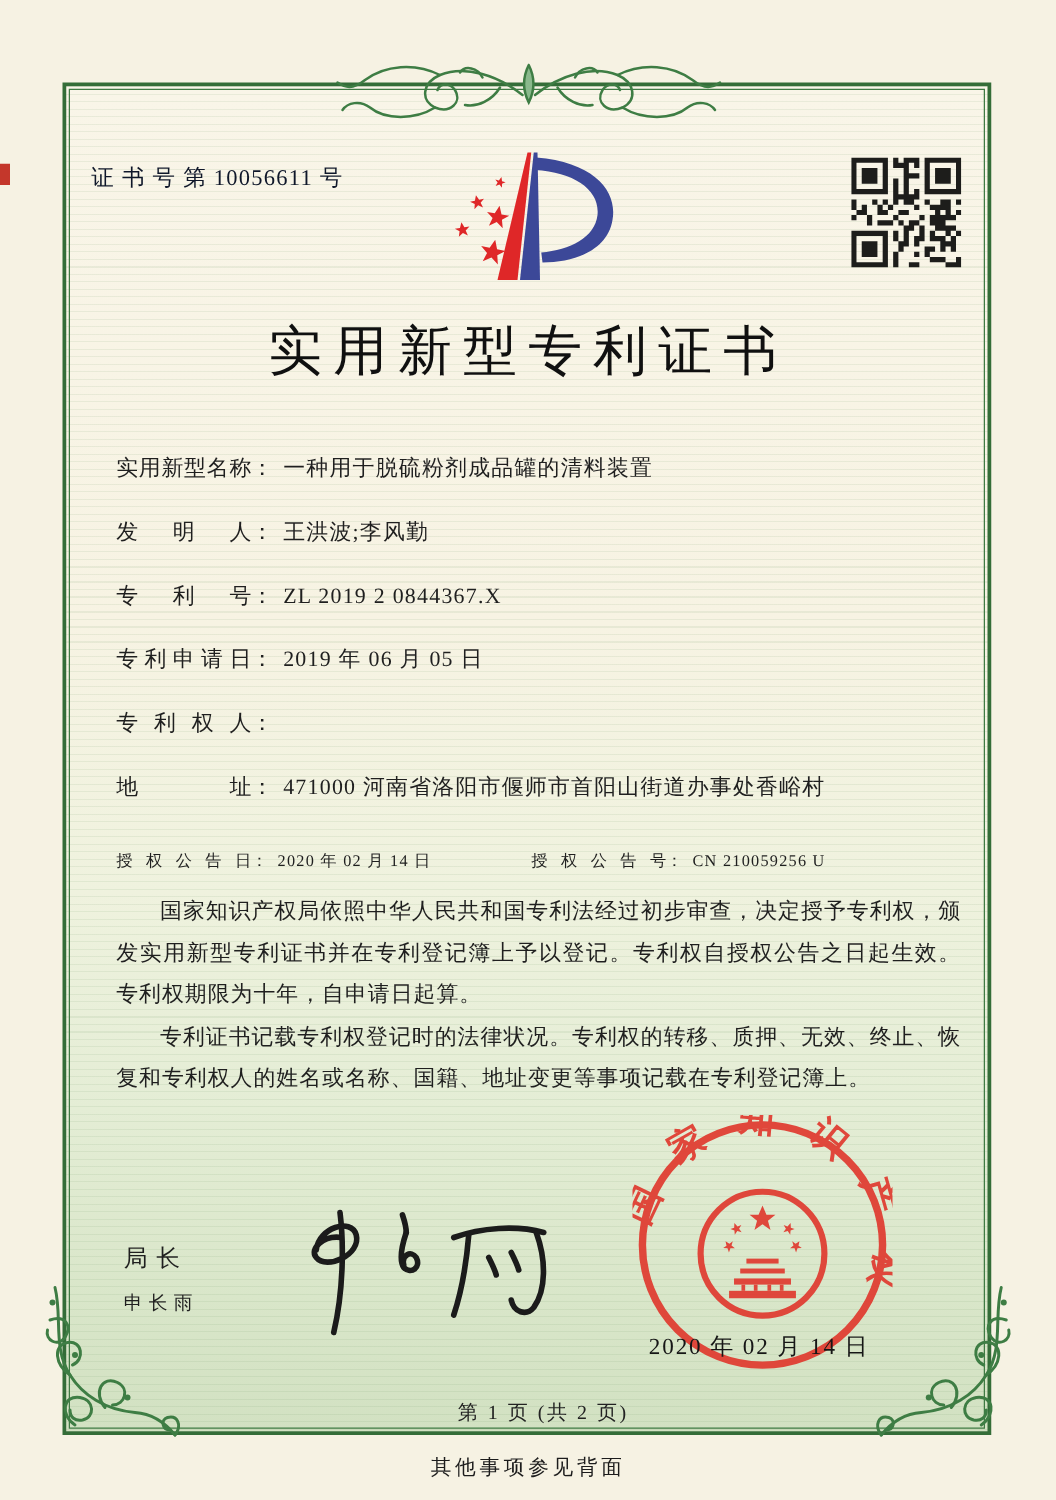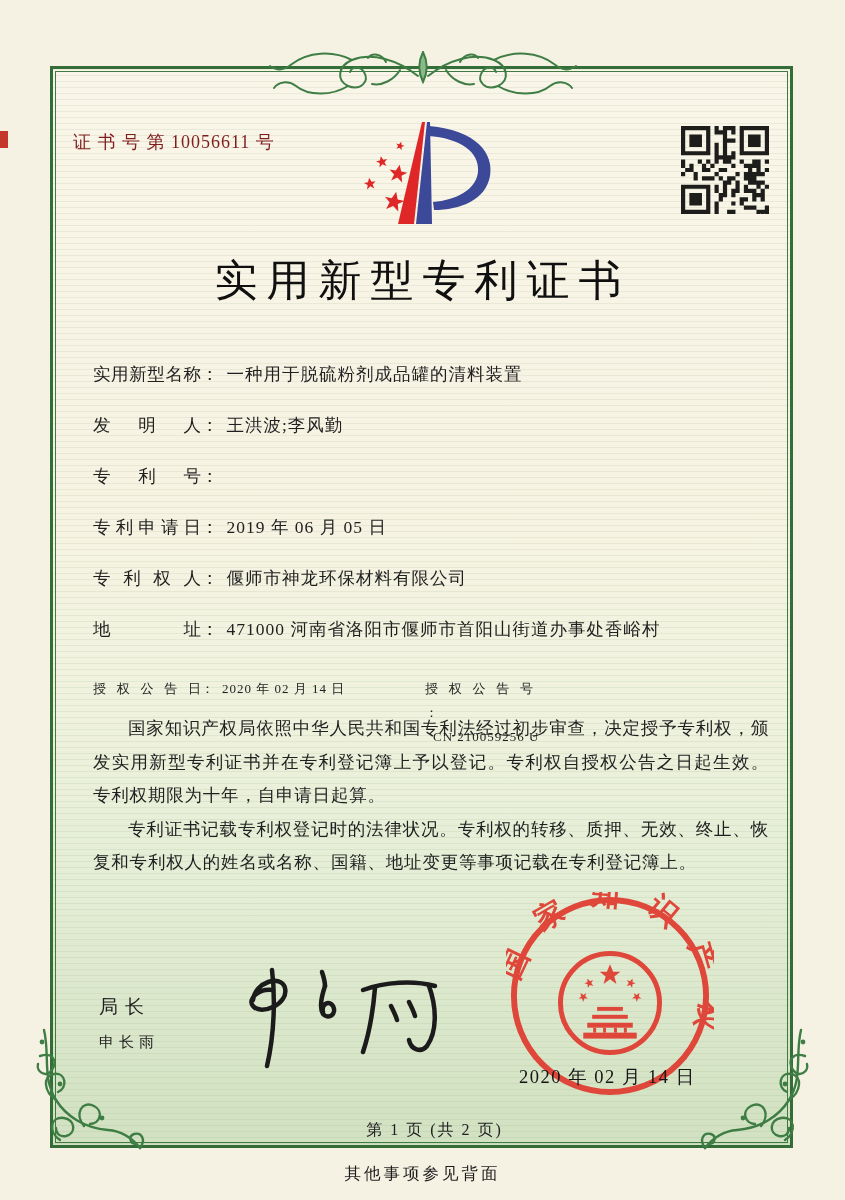--- a/index.html
+++ b/index.html
@@ -7,32 +7,32 @@
        font-family:"Liberation Serif","DejaVu Serif",serif;color:#1f1f1f;}
   .page{position:absolute;left:0;top:0;width:845px;height:1200px;background:#f6f2e3;}
   .inner-bg{position:absolute;left:53px;top:69px;width:738px;height:1076px;
      background:
        repeating-linear-gradient(180deg, rgba(104,148,96,.11) 0 1px, rgba(0,0,0,0) 1px 6px),
        linear-gradient(180deg,#f9f5e8 0%,#f7f3e3 40%,#eff2de 60%,#e4edd5 76%,#d9e6c9 90%,#d2e1c2 100%);}
   .frame{position:absolute;left:50px;top:66px;right:52px;bottom:52px;
      border:3px solid #346d38;}
   .frame::after{content:'';position:absolute;inset:2px;border:1px solid #3f7a43;}
   .edge-mark{position:absolute;left:0;top:131px;width:8px;height:17px;background:#c4372b;}
-  .cert-no{position:absolute;left:73px;top:130px;font-size:18px;letter-spacing:1px;color:#7f1d1d;}
+  .cert-no{position:absolute;left:73px;top:130px;font-size:18px;letter-spacing:1px;color:#0f172a;}
   .logo{position:absolute;left:342px;top:116px;width:160px;height:115px;}
   .qr{position:absolute;left:681px;top:126px;width:88px;height:88px;}
   .title{position:absolute;left:0;top:252px;width:100%;text-align:center;
      font-size:43px;font-weight:400;letter-spacing:9px;color:#101010;}
   .fields{position:absolute;left:93px;top:362px;width:690px;}
   .frow{display:flex;align-items:flex-start;line-height:24px;font-size:17.5px;margin-bottom:27px;}
   .flabel{display:inline-block;width:108px;text-align:justify;text-align-last:justify;flex:none;}
   .fcolon{flex:none;}
   .fvalue{margin-left:8px;letter-spacing:1px;text-align:center;}
   .grant-row{position:absolute;left:93px;top:677px;width:690px;font-size:13px;line-height:24px;}
-  .grant-no{position:absolute;left:332px;top:0;display:flex;flex-direction:column;}
+  .grant-no{position:absolute;left:332px;top:0;display:flex;}
   .grant-date{display:flex;}
   .paras{position:absolute;left:93px;top:712px;width:676px;font-size:17.5px;
      line-height:33.5px;letter-spacing:.8px;text-align:justify;}
   .paras p{margin:0;text-indent:2em;}
   .signer-title{position:absolute;left:99px;top:994px;font-size:19px;letter-spacing:7px;}
   .signer-name{position:absolute;left:99px;top:1033px;font-size:15px;letter-spacing:5px;}
   .signature{position:absolute;left:225px;top:960px;width:235px;height:118px;}
   .seal{position:absolute;left:506px;top:892px;width:208px;height:208px;opacity:.92;}
   .seal-date{position:absolute;left:519px;top:1064px;font-size:18.5px;letter-spacing:1.5px;color:#161616;}
   .page-info{position:absolute;left:0;top:1120px;width:100%;text-align:center;
@@ -131,30 +131,30 @@
       <span class="fvalue">一种用于脱硫粉剂成品罐的清料装置</span>
     </div>
     <div class="frow">
       <span class="flabel">发明人</span>
         <span class="fcolon">：</span>
       <span class="fvalue">王洪波;李风勤</span>
     </div>
     <div class="frow">
       <span class="flabel">专利号</span>
         <span class="fcolon">：</span>
+      <span class="fvalue">ZL 2019 2 0844367.X</span>
     </div>
     <div class="frow">
       <span class="flabel">专利申请日</span>
         <span class="fcolon">：</span>
       <span class="fvalue">2019 年 06 月 05 日</span>
     </div>
     <div class="frow">
       <span class="flabel">专利权人</span>
         <span class="fcolon">：</span>
-      <span class="fvalue">偃师市神龙环保材料有限公司</span>
     </div>
     <div class="frow">
       <span class="flabel">地址</span>
         <span class="fcolon">：</span>
       <span class="fvalue">471000 河南省洛阳市偃师市首阳山街道办事处香峪村</span>
     </div>
   </div>
 
   <div class="grant-row">
     <span class="grant-date">

